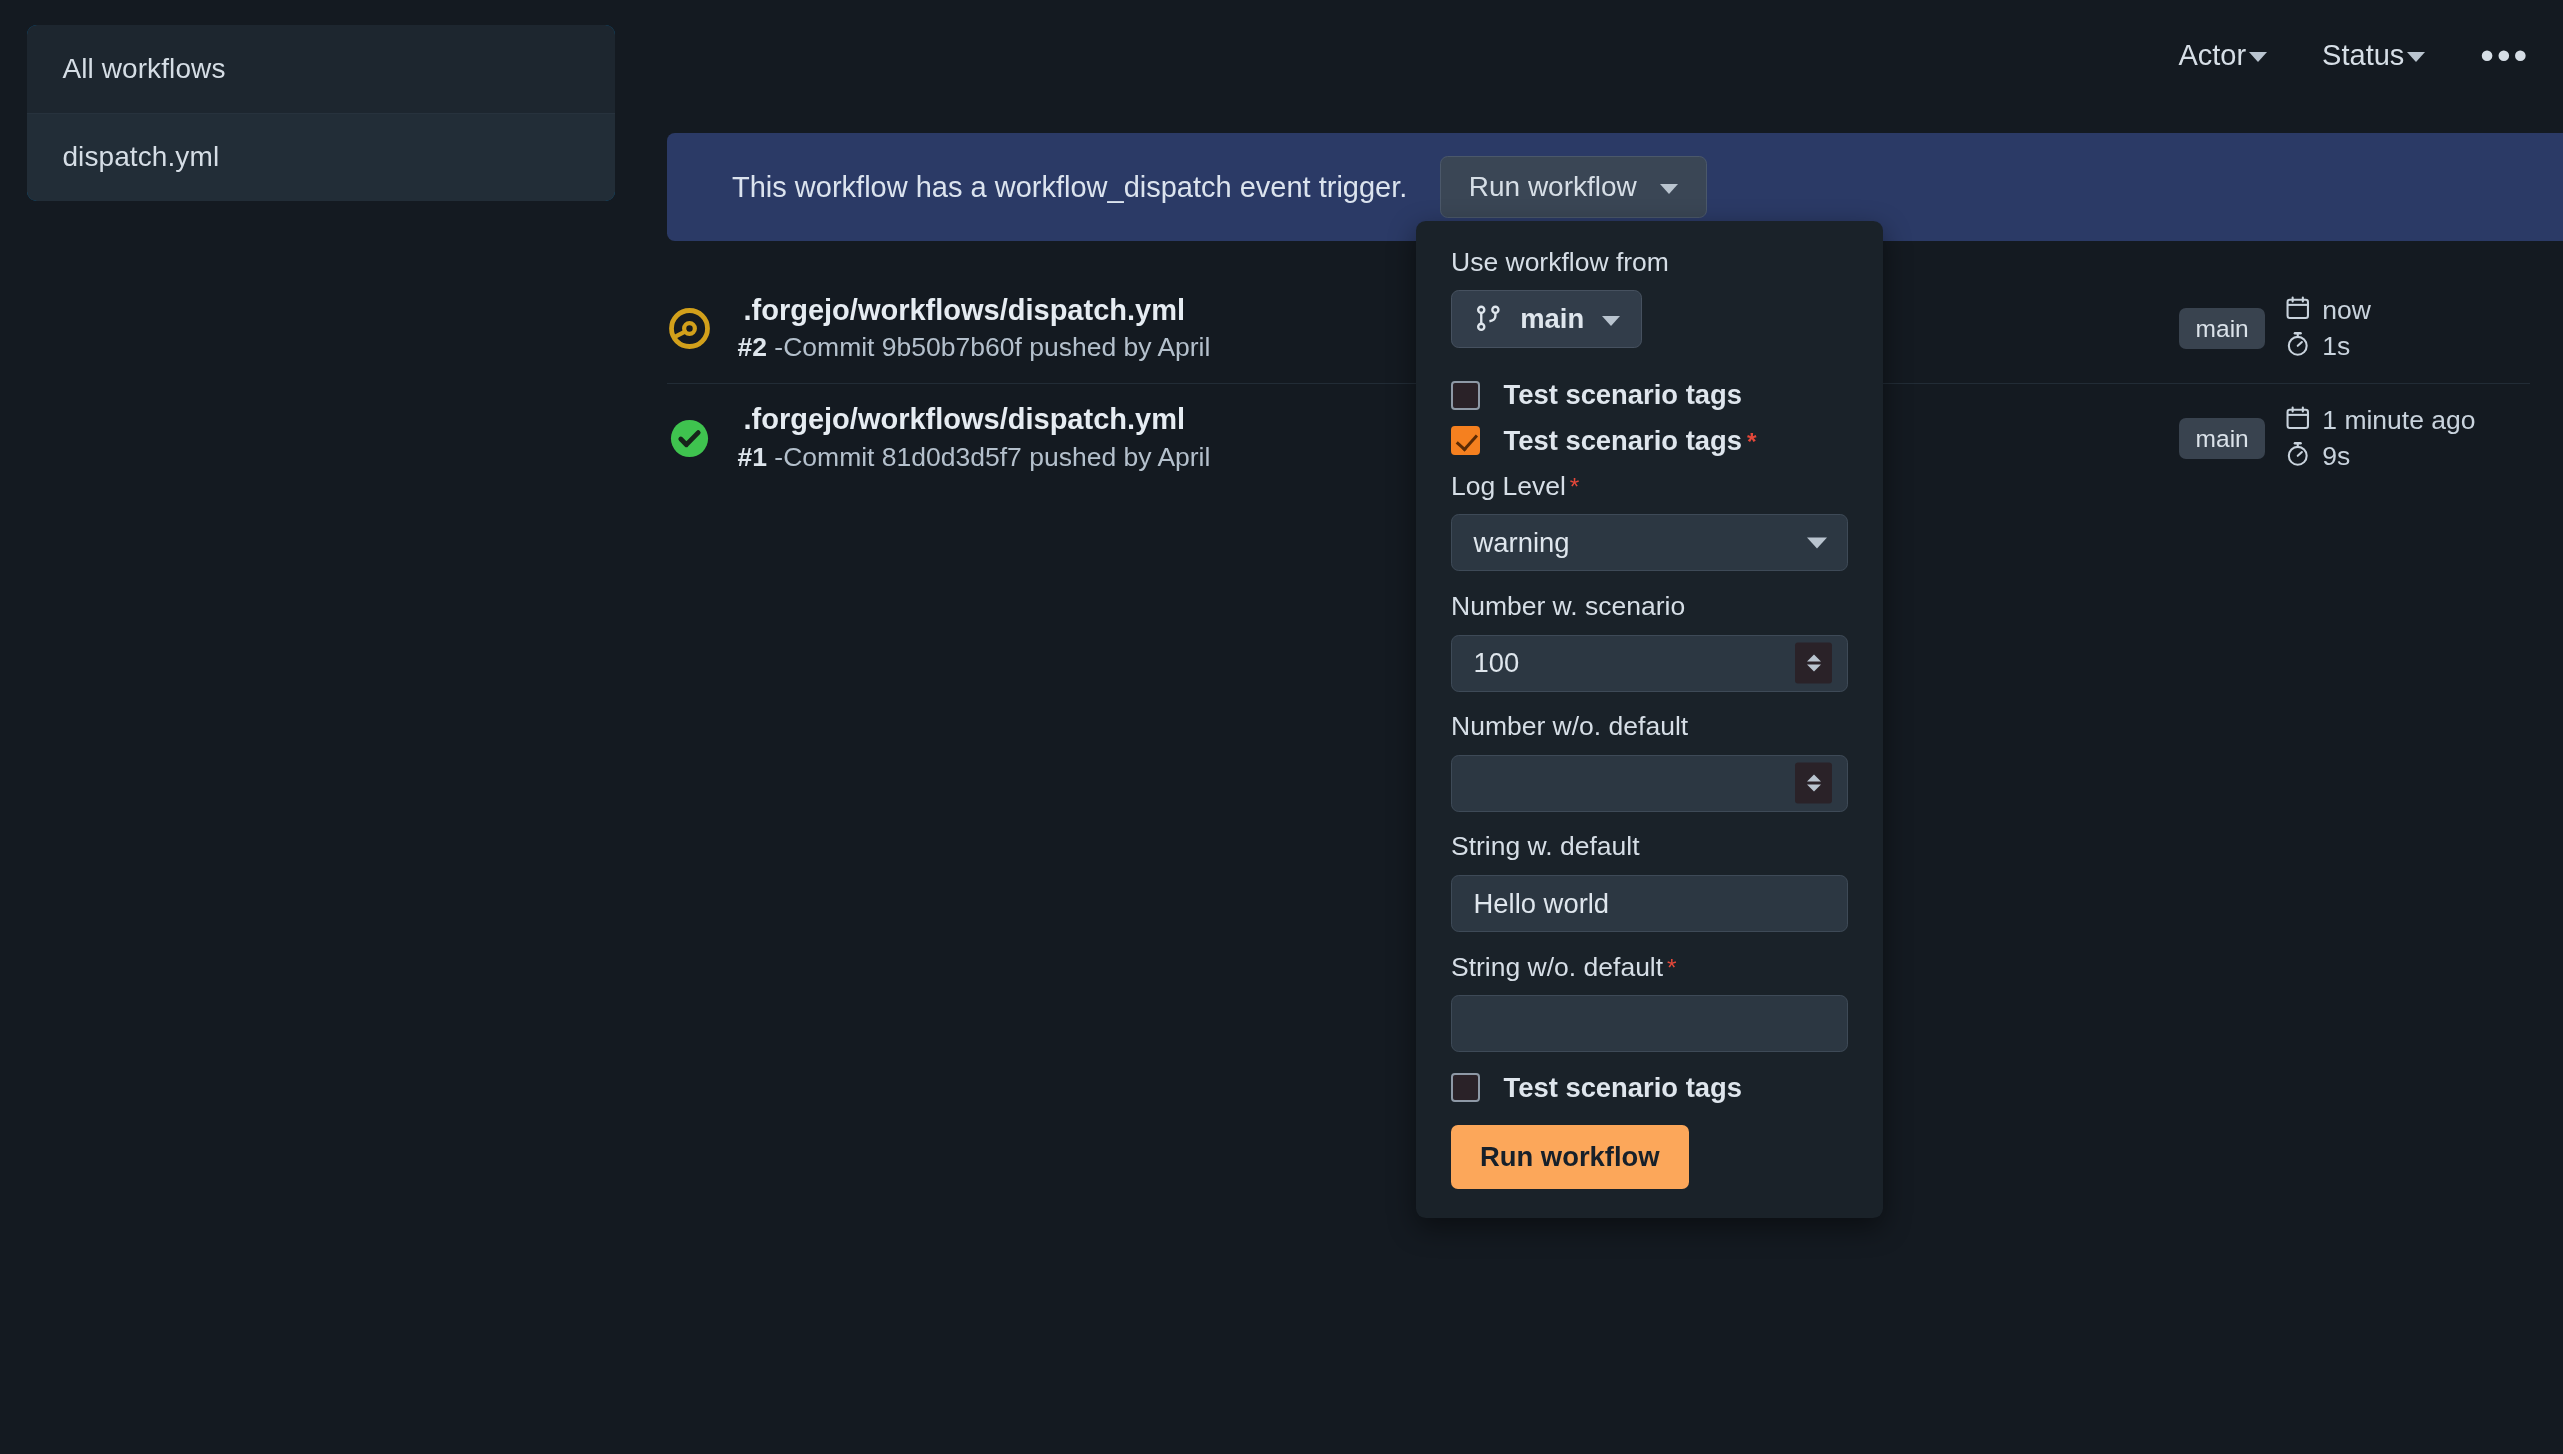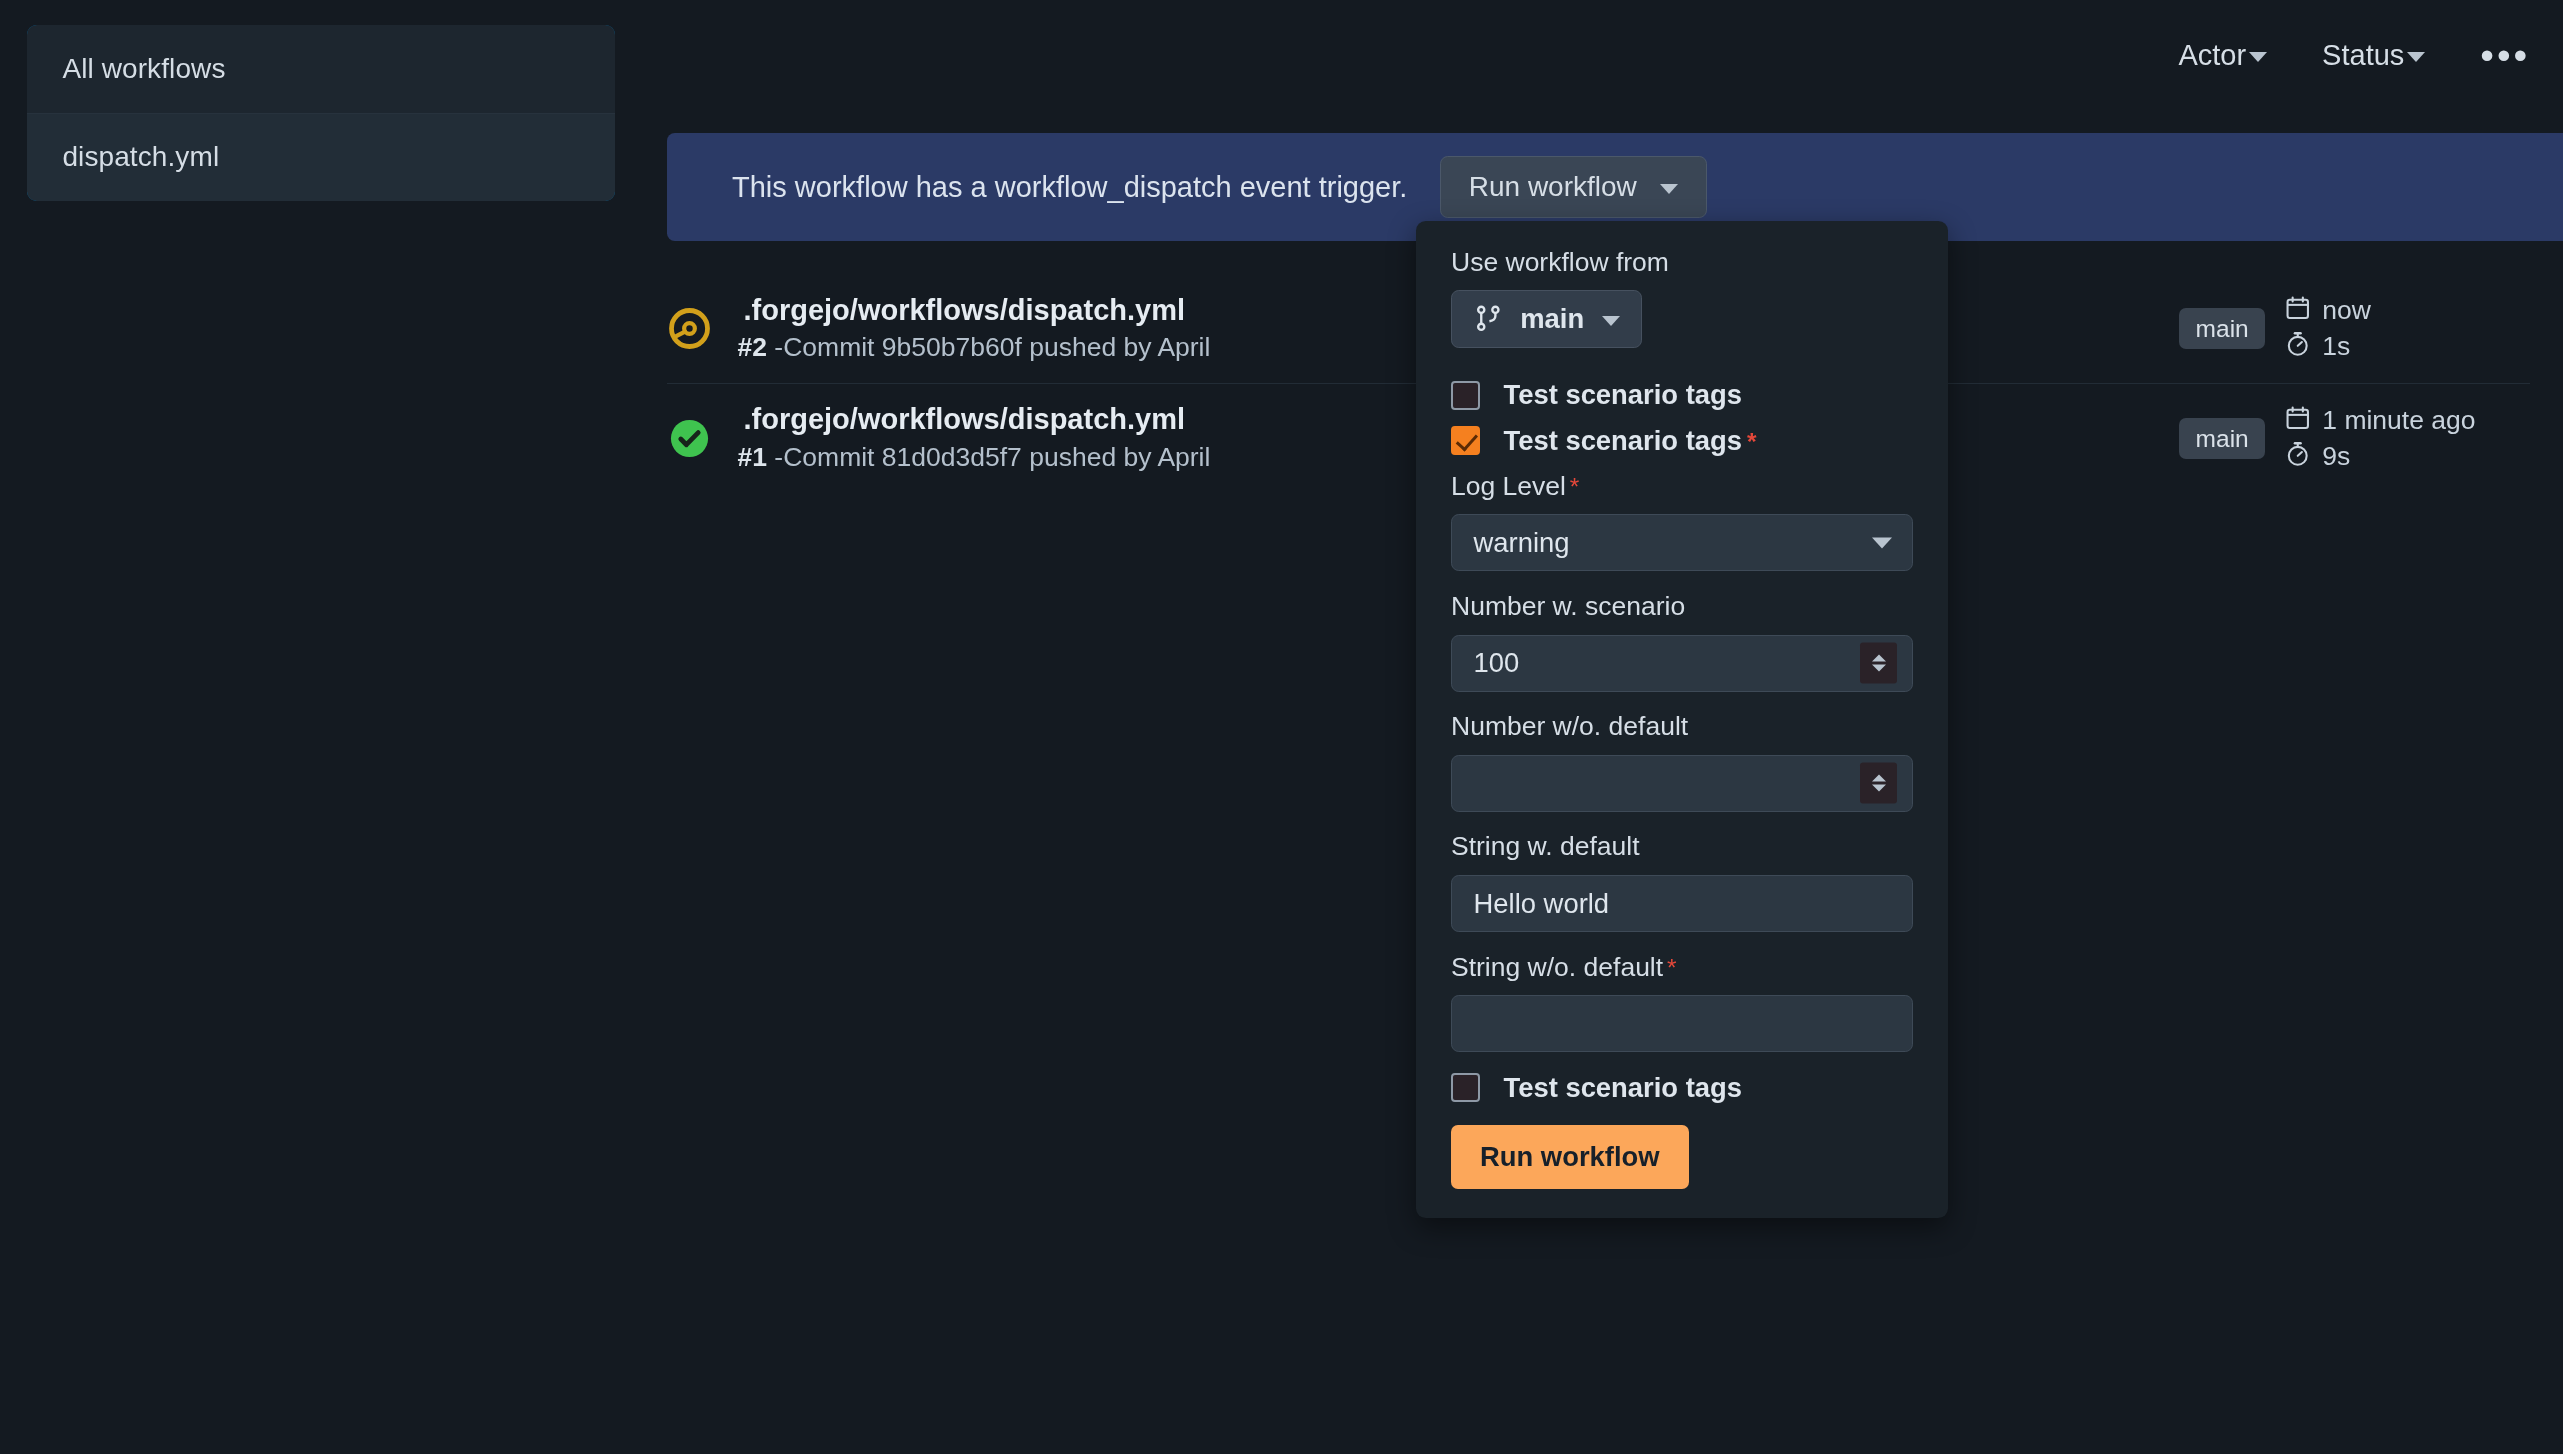--- a/index.html
+++ b/index.html
@@ -94,21 +94,21 @@
     background: #39434f; color: #dbe2e9;
     font-size: 24.5px; border-radius: 6.9px;
     padding: 6.9px 16.7px;
   }
   .meta-times { display: flex; flex-direction: column; gap: 5.9px; min-width: 245px; }
   .meta-line { display: flex; align-items: flex-start; gap: 11.8px; font-size: 26.5px; color: #c9d3dd; }
 
   
   .dropdown {
     position: absolute; left: 1416px; top: 221px;
-    width: 532px;
+    width: 467px;
     background: #1a2229;
     border-radius: 9.8px;
     padding: 25.5px 35px 29px 35px;
     box-shadow: 0 9.8px 27.4px rgba(0,0,0,.45);
   }
   .dd-label {
     font-size: 26.5px; color: #d6dee6;
     margin-bottom: 12.7px;
     display: flex; align-items: baseline; gap: 3.9px;
   }

